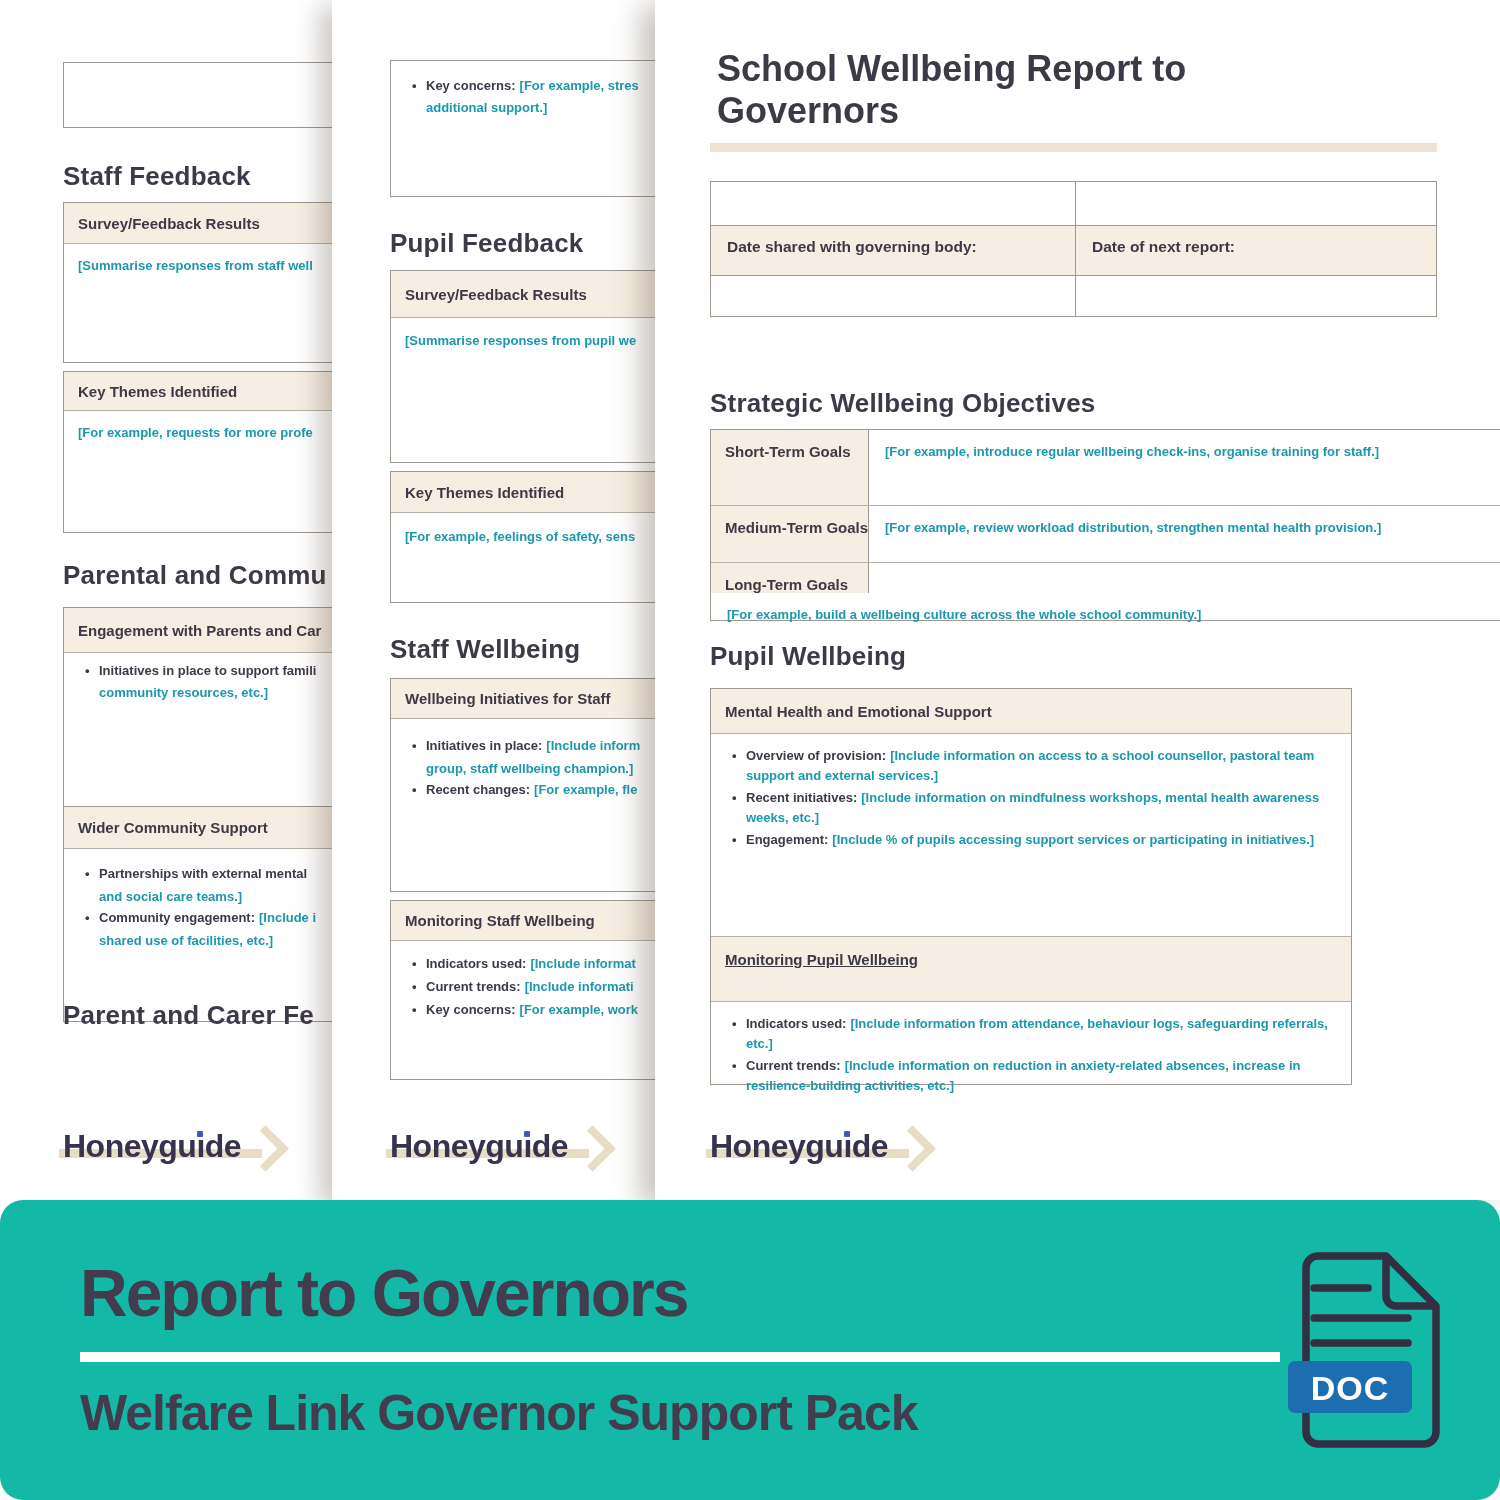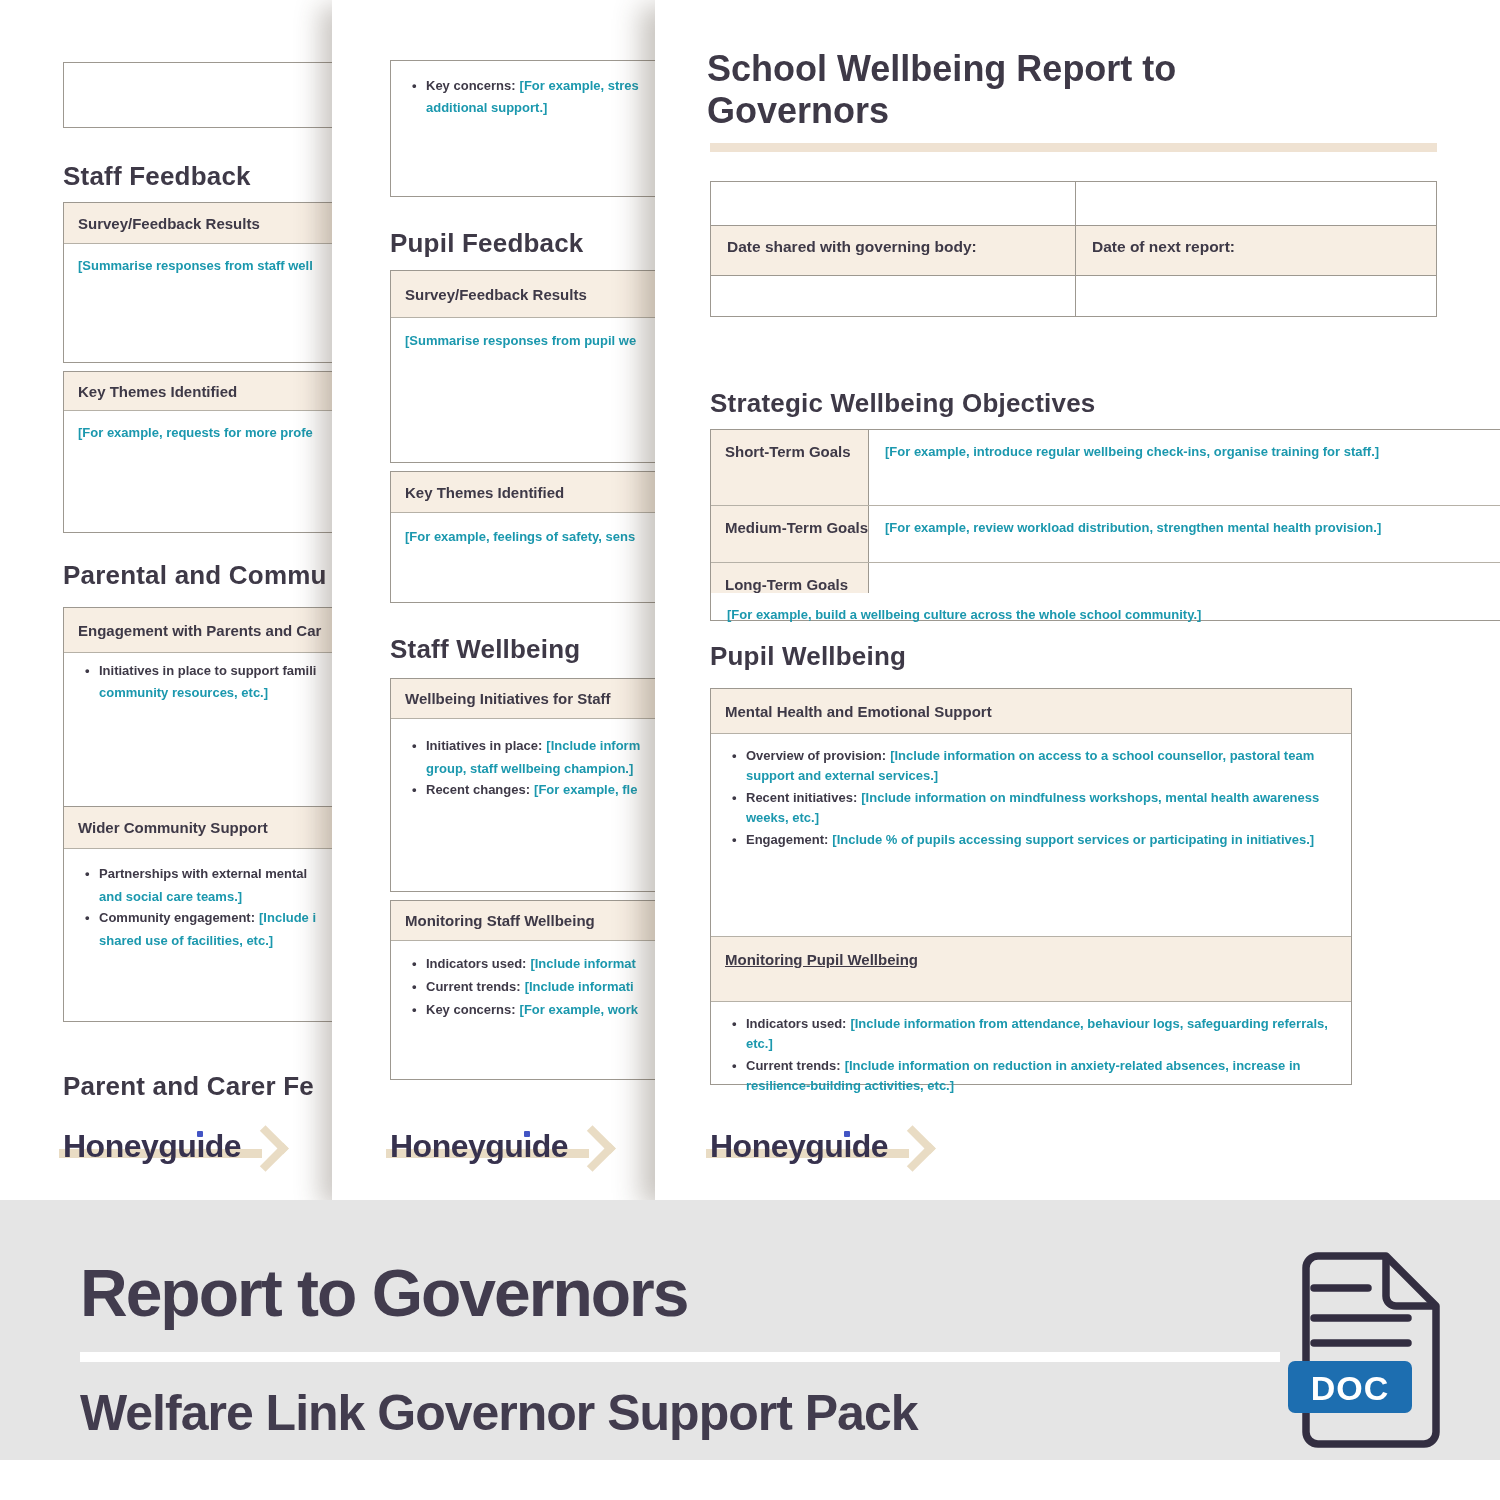--- a/index.html
+++ b/index.html
@@ -50,21 +50,21 @@
   
   .logo{position:absolute;width:215px;height:44px;}
   .logo-strip{position:absolute;left:-4px;right:16px;top:25px;height:9px;background:#e9dcc4;}
   .logo-chev{position:absolute;right:-4px;top:8px;width:25px;height:25px;
              border-top:8px solid #e9dcc4;border-right:8px solid #e9dcc4;transform:rotate(45deg);}
   .logo-text{position:relative;z-index:1;font-size:32px;font-weight:800;color:#37324e;
              letter-spacing:-.5px;line-height:44px;}
   .li{position:relative;}
   .ld{position:absolute;left:1px;top:3px;width:6px;height:6px;background:#4355c4;border-radius:1px;}
   
-  .banner{position:absolute;left:0;top:1200px;width:1500px;height:260px;background:#e5e5e5;}
+  .banner{position:absolute;left:0;top:1200px;width:1500px;height:300px;background:#14b8a6;border-radius:23px;}
   .banner-title{position:absolute;left:80px;top:60px;font-size:66px;line-height:66px;
                 font-weight:800;color:#423c4e;letter-spacing:-2px;white-space:nowrap;}
   .banner-rule{position:absolute;left:80px;top:152px;width:1200px;height:10px;background:#ffffff;}
   .banner-subtitle{position:absolute;left:80px;top:188px;font-size:50px;line-height:50px;
                    font-weight:700;color:#423c4e;letter-spacing:-1px;white-space:nowrap;}
 </style>
 </head>
 <body>
 
 <div class="page page-left">
@@ -95,21 +95,21 @@
   <div class="tbox" style="left:63px;top:806px;width:320px;height:216px;">
     <div class="hd" style="height:42px;">Wider Community Support</div>
     <div class="bd body13" style="padding-top:14px;line-height:21px;">
       <div class="bullet nw"><span class="dk">Partnerships with external mental</span></div>
       <div class="bullet-cont teal nw">and social care teams.]</div>
       <div class="bullet nw"><span class="dk">Community engagement:</span><span class="teal">[Include i</span></div>
       <div class="bullet-cont teal nw">shared use of facilities, etc.]</div>
     </div>
   </div>
 
-  <div class="h abs" style="left:63px;top:1071px;">Parent and Carer Fe</div>
+  <div class="h abs" style="left:63px;top:1000px;">Parent and Carer Fe</div>
 
   <div class="logo" style="left:63px;top:1124px;">
     <div class="logo-strip"></div>
     <div class="logo-chev"></div>
     <span class="logo-text">Honeygu<span class="li">ı<span class="ld"></span></span>de</span>
   </div>
 </div>
 
 <div class="page page-mid">
   <div class="tbox" style="left:58px;top:60px;width:560px;height:137px;">
@@ -152,21 +152,21 @@
   </div>
 
   <div class="logo" style="left:58px;top:1124px;">
     <div class="logo-strip"></div>
     <div class="logo-chev"></div>
     <span class="logo-text">Honeygu<span class="li">ı<span class="ld"></span></span>de</span>
   </div>
 </div>
 
 <div class="page page-front">
-  <div class="title abs" style="left:52px;top:48px;width:600px;">School Wellbeing Report to Governors</div>
+  <div class="title abs" style="left:62px;top:48px;width:600px;">School Wellbeing Report to Governors</div>
   <div class="accent-bar abs" style="left:55px;top:143px;width:727px;height:9px;"></div>
 
   <div class="itable" style="left:55px;top:181px;width:727px;">
     <div class="irow" style="height:44px;">
       <div class="icell c1"></div>
       <div class="icell c2"></div>
     </div>
     <div class="irow hdr" style="height:50px;">
       <div class="icell c1">Date shared with governing body:</div>
       <div class="icell c2">Date of next report:</div>

